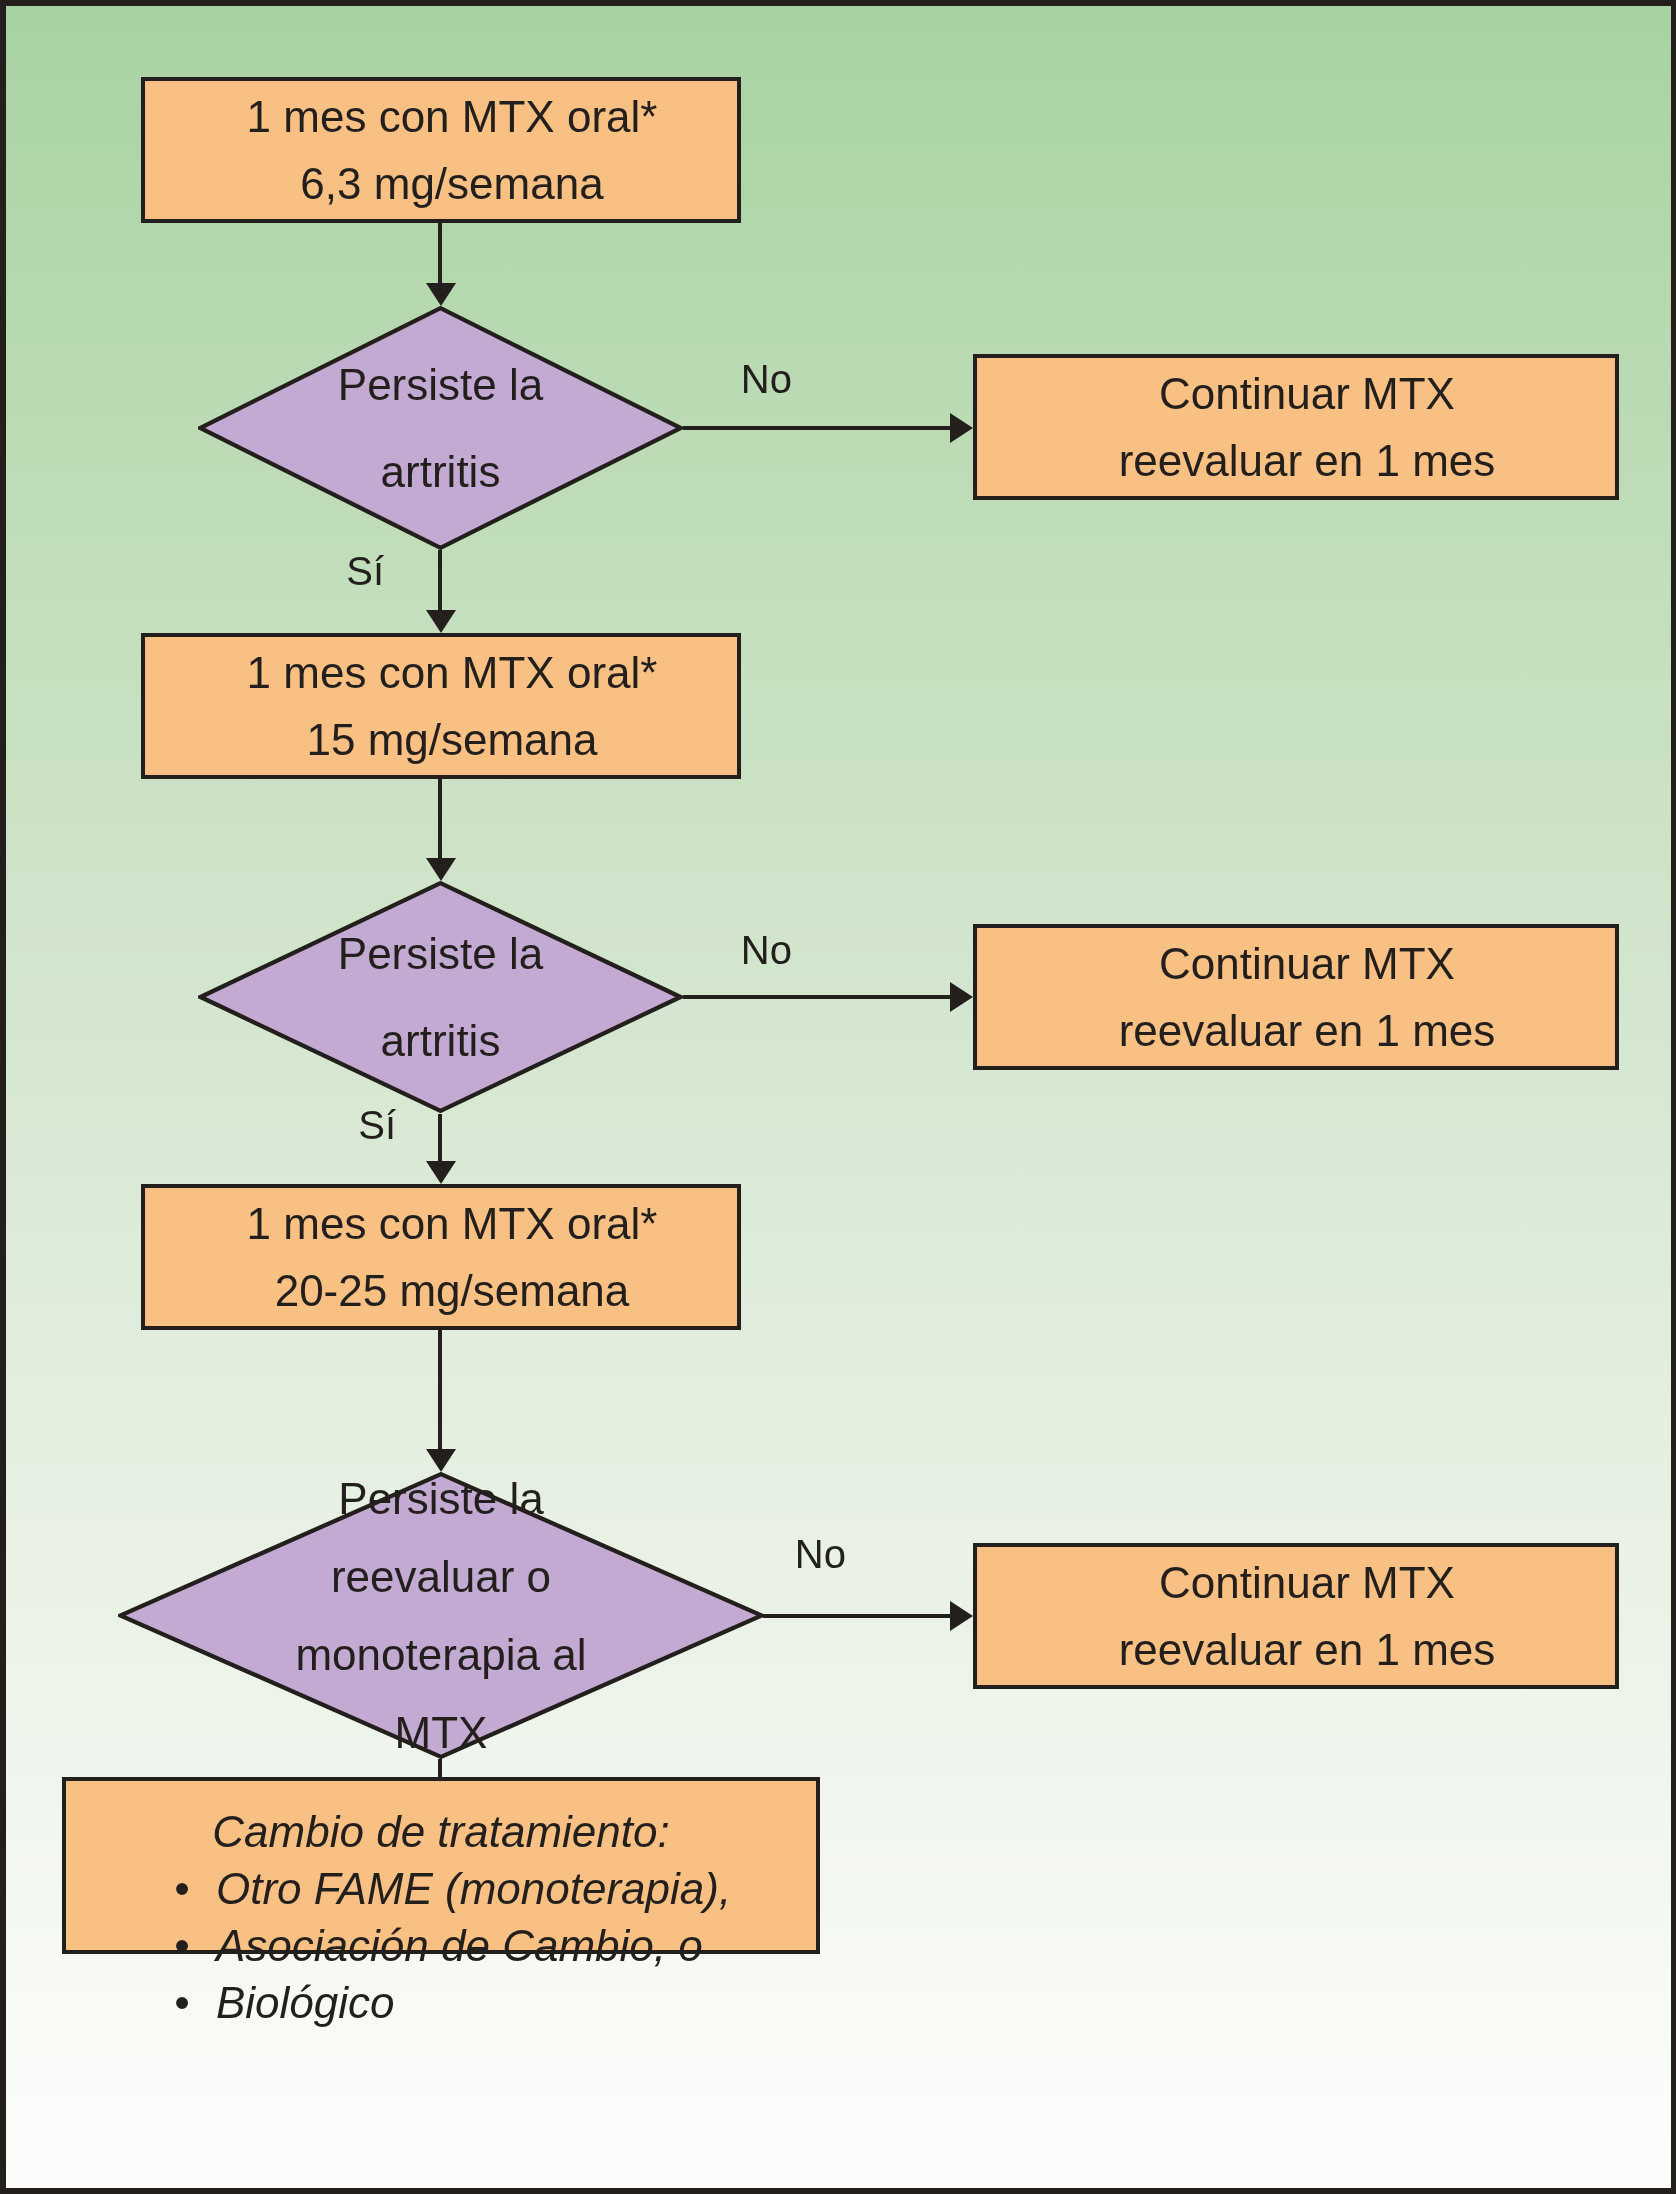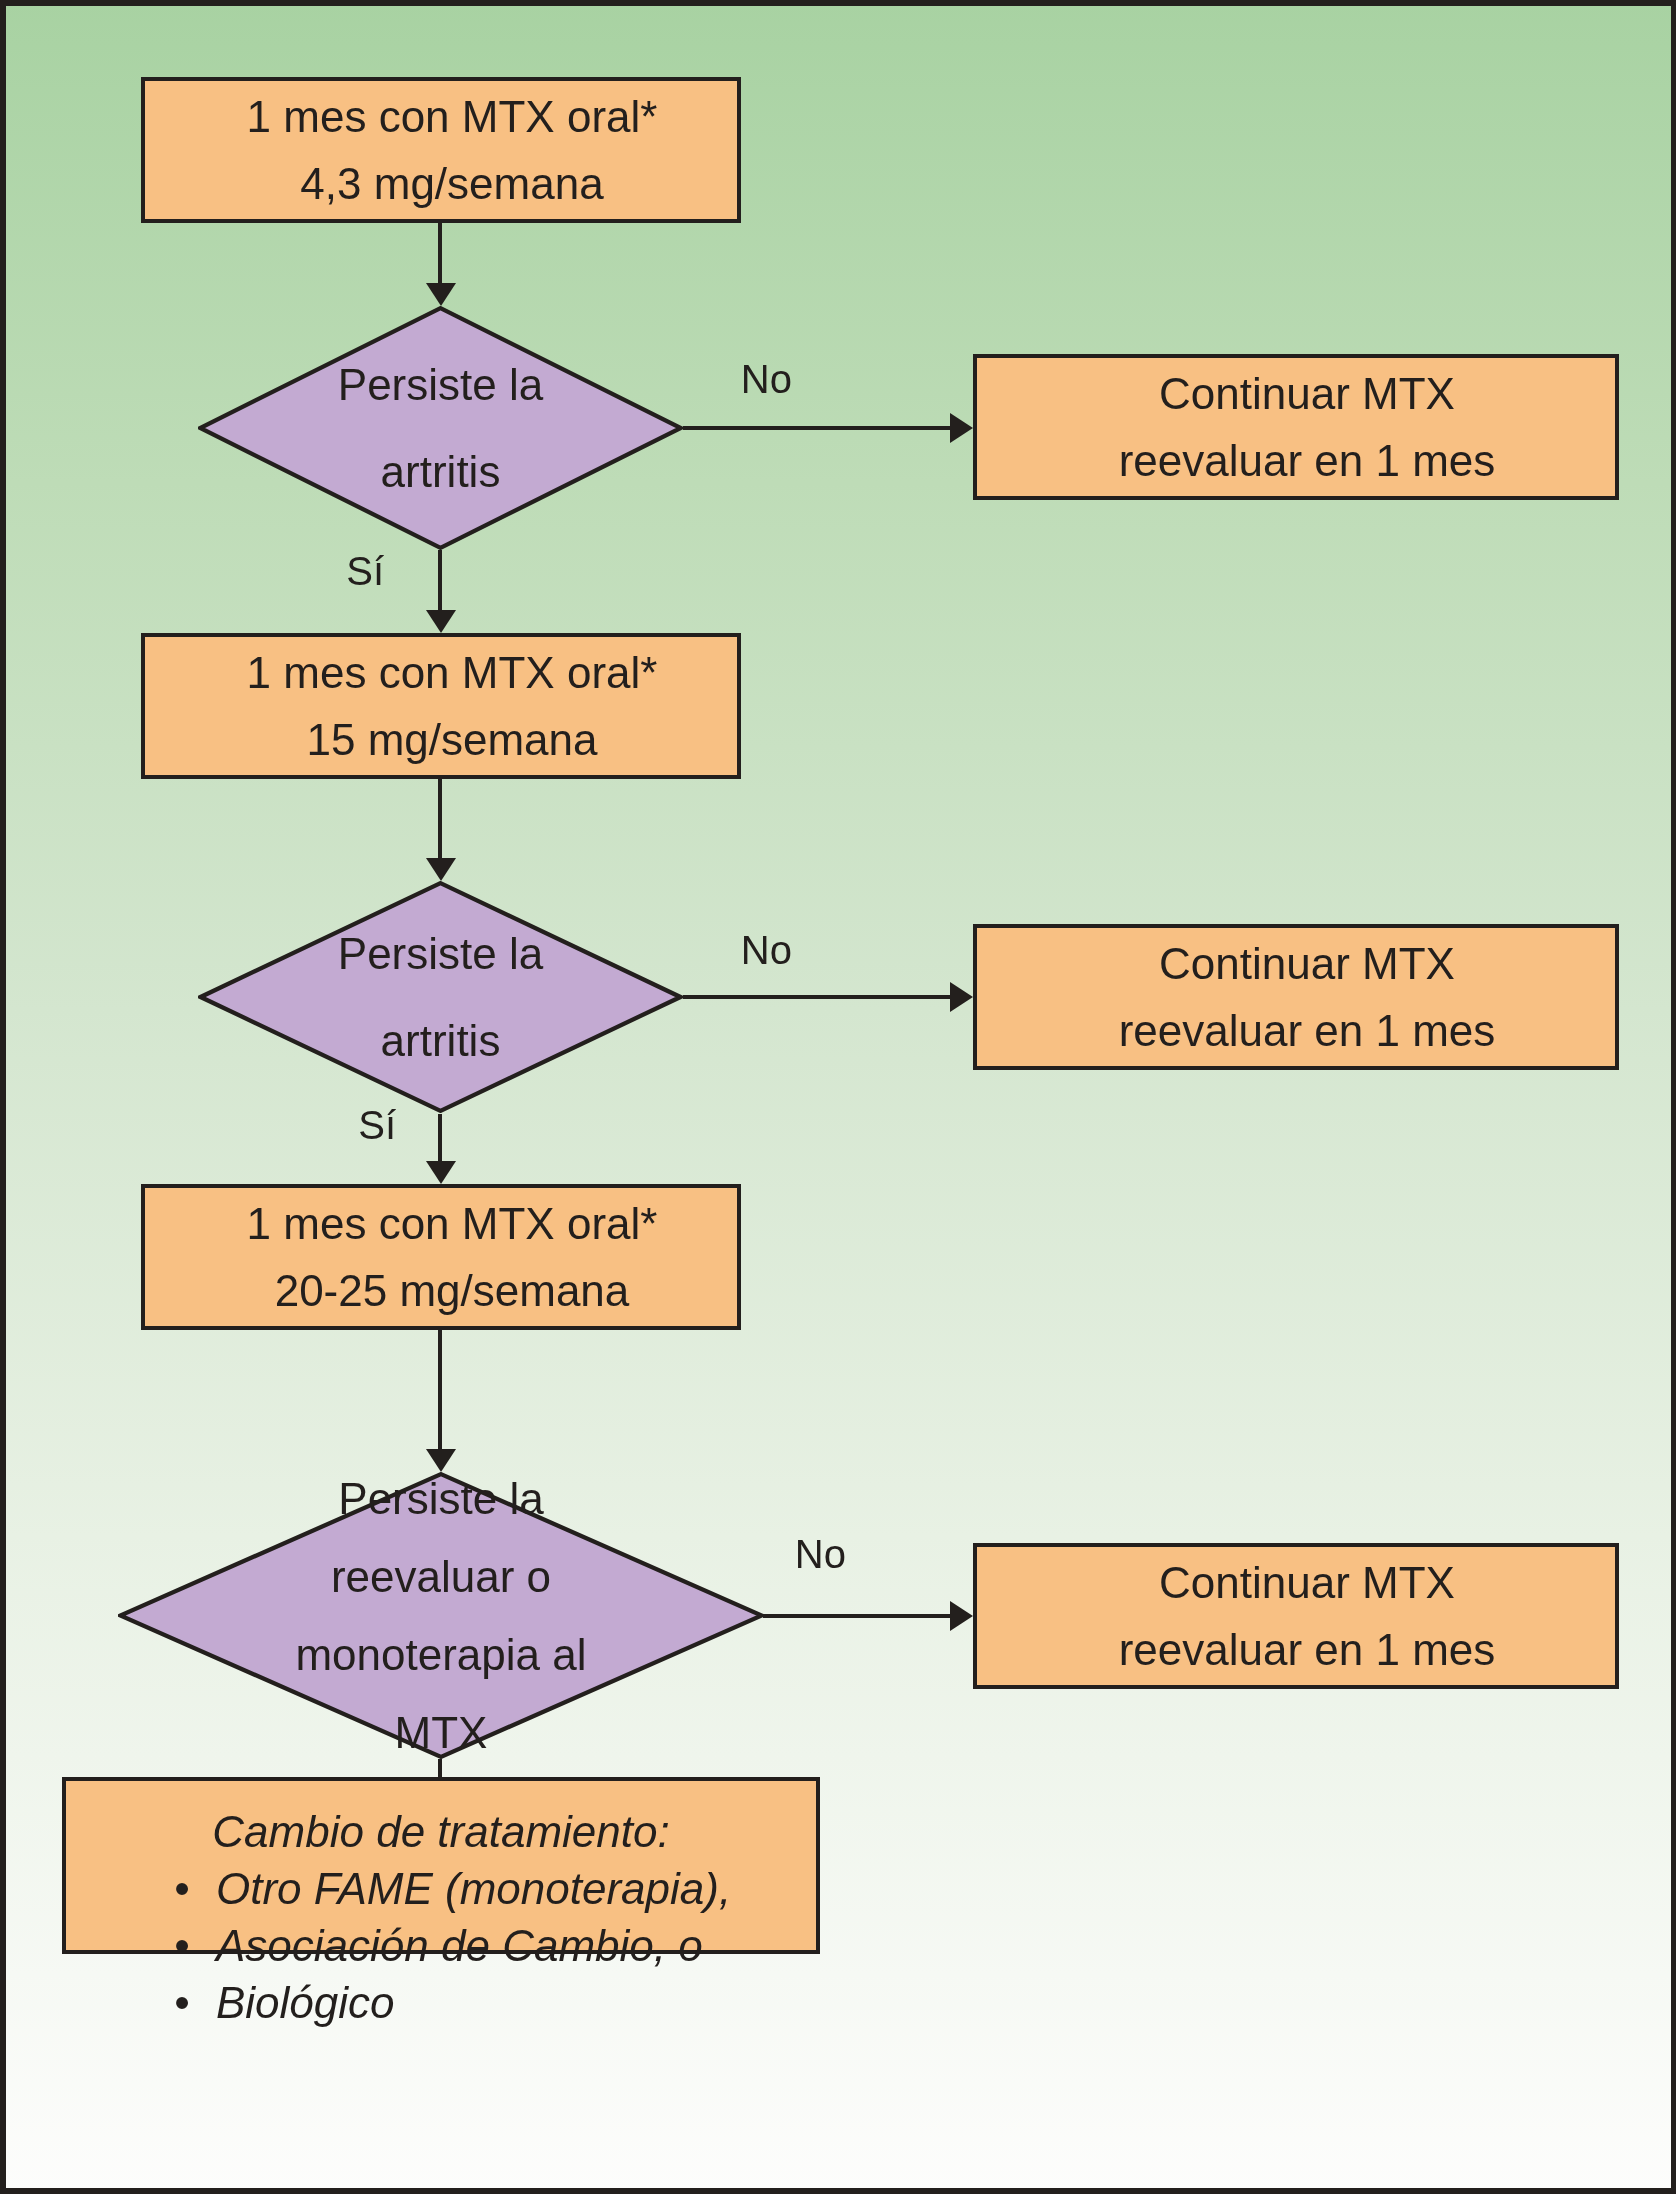--- a/index.html
+++ b/index.html
@@ -46,21 +46,21 @@
   .final-item{display:flex;align-items:baseline;}
   .bullet-dot{width:42px;display:inline-block;}
 </style>
 </head>
 <body>
 
 <div class="canvas">
 
   <div class="node" style="left:141px;top:77px;width:600px;height:146px;">
     <div>1 mes con MTX oral*</div>
-    <div>4,3 mg/semana</div>
+    <div>6,3 mg/semana</div>
   </div>
 
   <div class="vline" style="left:438px;top:223px;width:4.3px;height:61px;"></div>
   <div class="head-down" style="left:426px;top:283px;"></div>
 
   <svg class="diamond-svg" style="left:198px;top:306px;" width="485" height="244" viewBox="0 0 676 340">
     <polygon points="338,3 673,170 338,337 3,170"></polygon>
   </svg>
   <div class="diamond-label" style="left:198px;top:306px;width:485px;height:244px;">
     <div>Persiste la</div>

